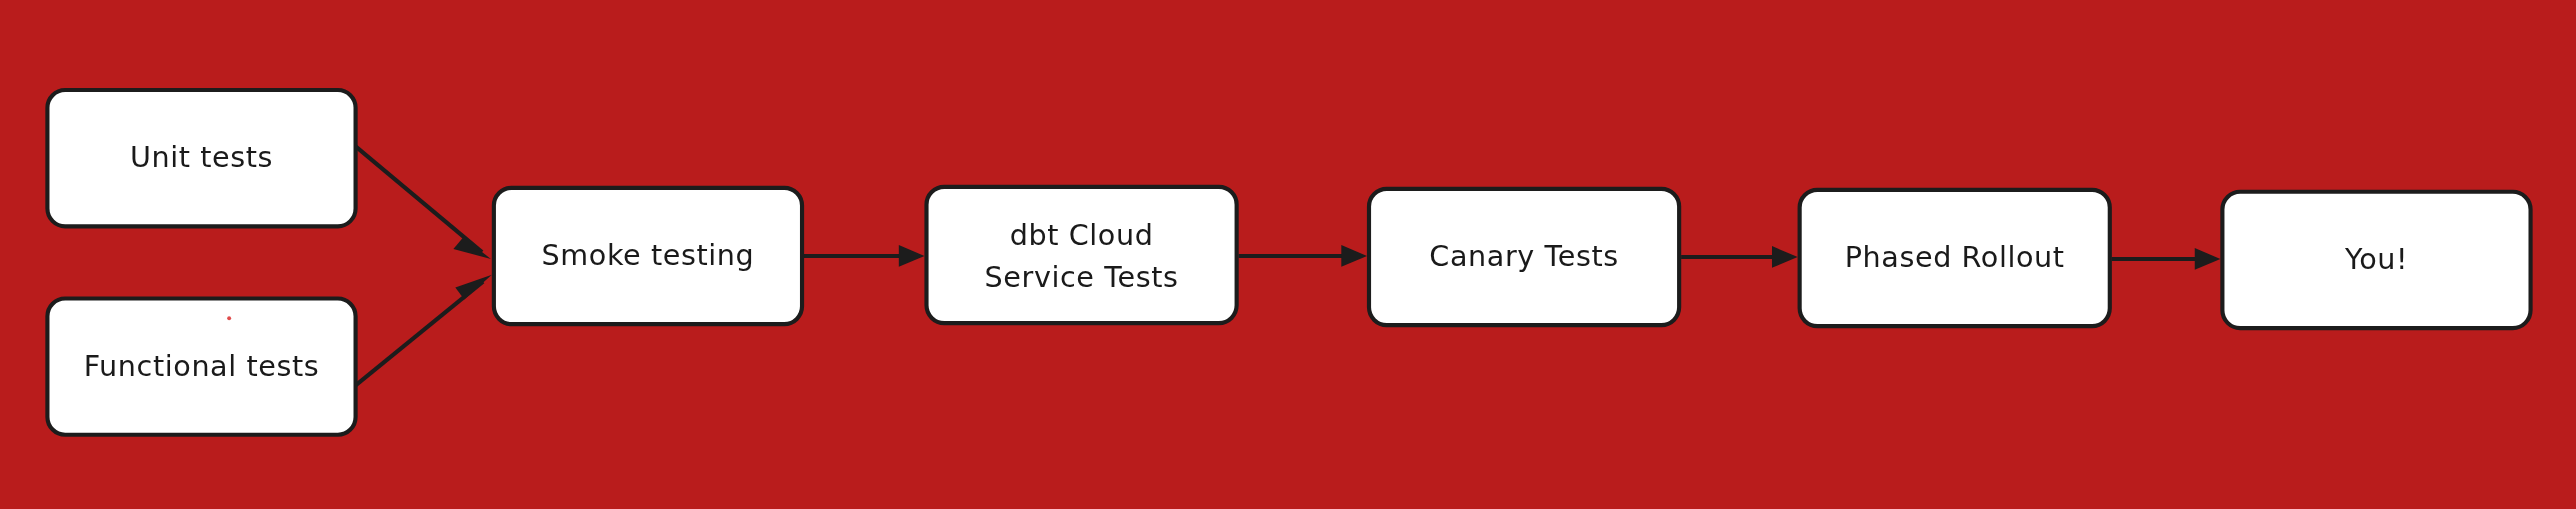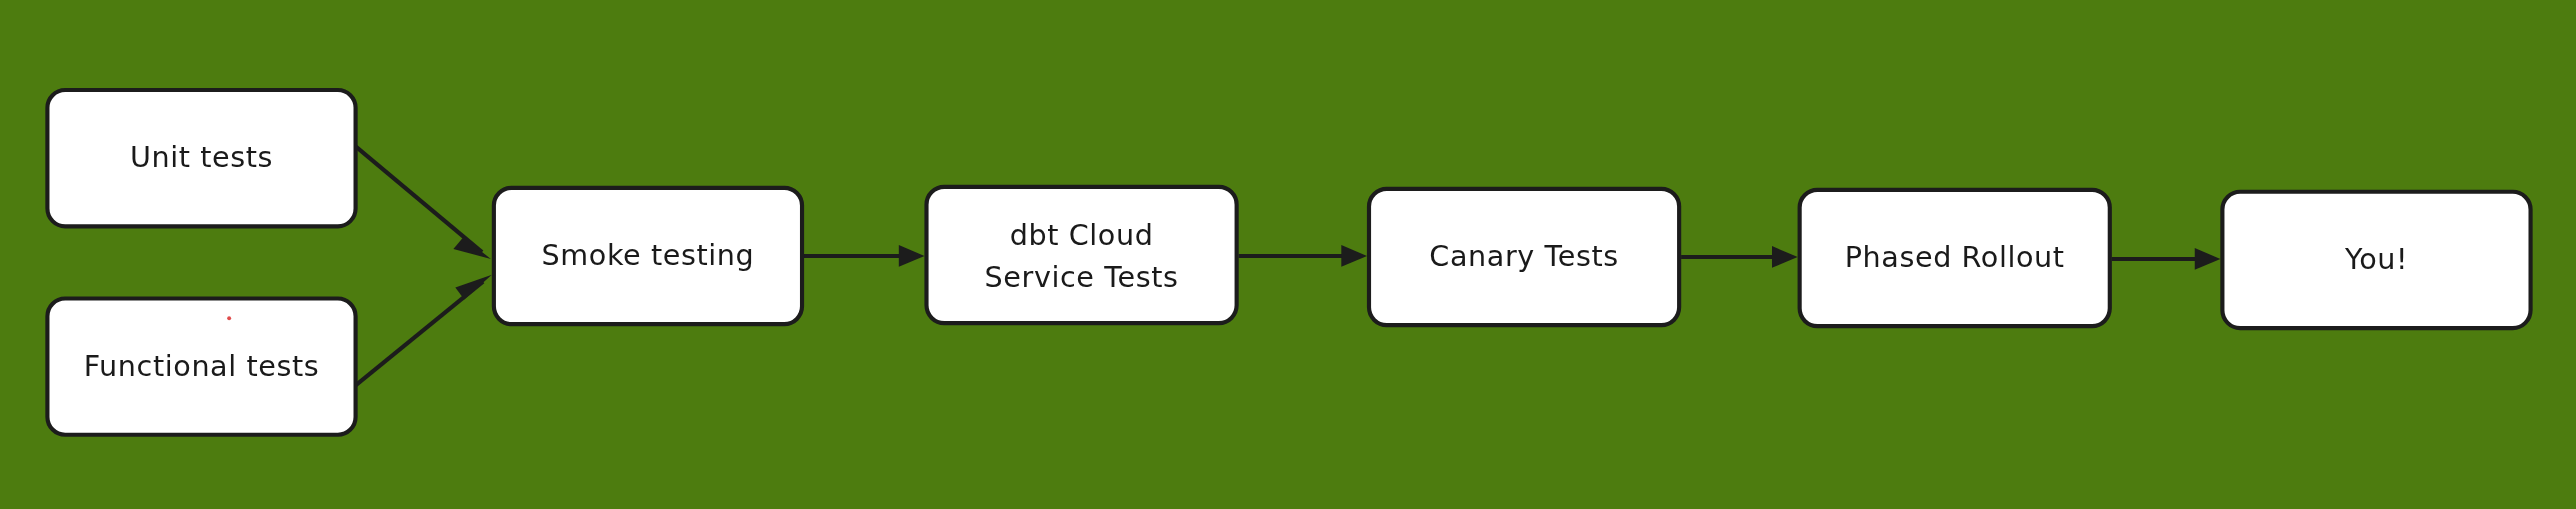--- a/index.html
+++ b/index.html
@@ -11,21 +11,21 @@
   body {
     width: 2576px;
     height: 510px;
     font-family: "DejaVu Sans", sans-serif;
     overflow: hidden;
   }
   #diagram-root {
     position: relative;
     width: 2576px;
     height: 510px;
-    background: #4d7c0f;
+    background: #b91c1c;
   }
   svg.flow-canvas {
     position: absolute;
     top: 0;
     left: 0;
     width: 2576px;
     height: 510px;
     display: block;
   }
   .node-shape {

